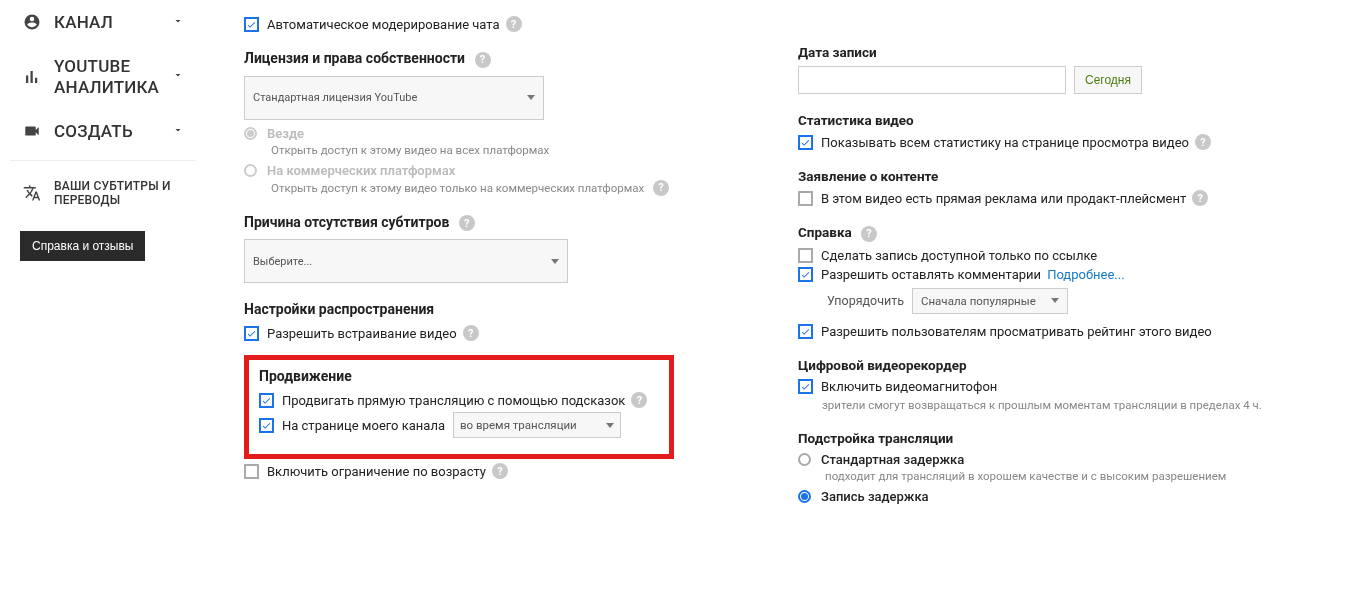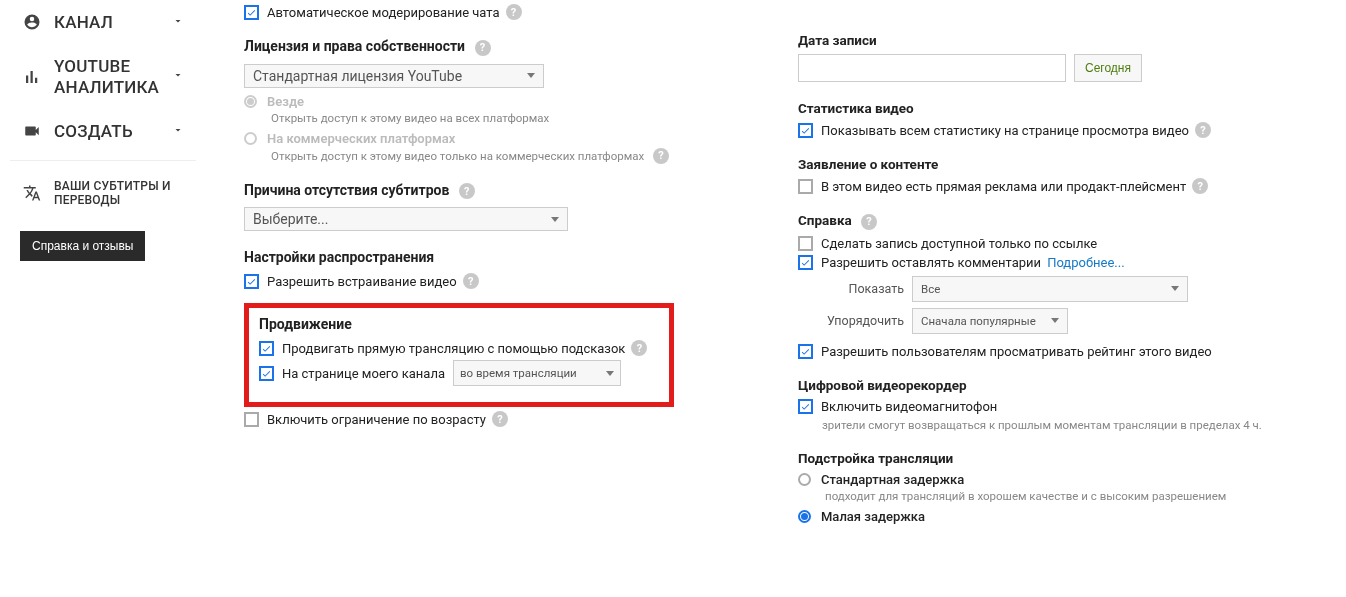--- a/index.html
+++ b/index.html
@@ -11,39 +11,39 @@
   .side-item { display: flex; align-items: center; padding: 12px 12px 12px 10px; cursor: pointer; }
   .side-item .icon { width: 24px; display: flex; align-items: center; justify-content: center; color: #555; margin-right: 10px; }
   .side-item .label { flex: 1; color: #333; font-weight: 500; font-size: 17px; letter-spacing: 0.2px; text-transform: uppercase; line-height: 1.2; }
   .side-item .chevron { color: #888; }
   .side-item svg { fill: #444; }
   .side-item.multi .label { text-transform: uppercase; font-size: 12px; }
   .sidebar .sep { height: 1px; background: #eee; margin: 6px 0 6px 0; }
   .feedback-btn { display: inline-block; margin: 12px 10px 18px 10px; background: #2a2a2a; color: #fff; padding: 8px 12px; font-size: 12px; cursor: pointer; border: none; }
 
   
-  .main { display: flex; flex: 1; padding-top: 0; }
+  .main { display: flex; flex: 1; padding-top: 12px; }
   .col { padding: 0 12px; }
   .col-left { width: 454px; margin-left: 36px; }
   .col-right { width: 560px; margin-left: 100px; }
 
   .heading { font-size: 14px; font-weight: 700; color: #222; margin: 18px 0 8px; }
   .subhead { font-size: 13.5px; font-weight: 700; margin: 18px 0 6px; }
 
   .cb-row { display: flex; align-items: center; margin: 4px 0; }
   .cb { width: 15px; height: 15px; border: 2px solid #1a73e8; display: inline-flex; align-items: center; justify-content: center; margin-right: 8px; }
   .cb.unchecked { border-color: #aaa; }
   .cb svg { fill: #1a73e8; }
   .cb-label { color: #222; }
   .cb-label.link { color: #167ac6; cursor: pointer; }
   .hint { color: #888; font-size: 11.5px; margin-left: 2px; margin-top: 0; }
 
   .help { width: 16px; height: 16px; border-radius: 50%; background: #c8c8c8; color: #fff; display: inline-flex; align-items: center; justify-content: center; font-size: 11px; font-weight: 700; margin-left: 6px; cursor: default; }
 
-  .select { display: flex; align-items: center; justify-content: space-between; border: 1px solid #ccc; background: #f7f7f7; height: 24px; padding: 0 8px; color: #555; font-size: 14px; cursor: pointer; }
+  .select { display: flex; align-items: center; justify-content: space-between; border: 1px solid #ccc; background: #f7f7f7; height: 44px; padding: 0 8px; color: #555; font-size: 11px; cursor: pointer; }
   .select.wide { width: 300px; }
   .select .caret { border-left: 4px solid transparent; border-right: 4px solid transparent; border-top: 5px solid #777; }
   .select.mini { width: 168px; height: 26px; padding: 0 6px; font-size: 11.5px; }
   .select.popsort { width: 156px; height: 26px; font-size: 11.5px; }
   .select.show { width: 276px; height: 26px; font-size: 11.5px; }
 
   .radio-row { display: flex; align-items: center; margin: 6px 0 2px; }
   .radio { width: 13px; height: 13px; border: 2px solid #aaa; border-radius: 50%; margin-right: 10px; display: inline-flex; align-items: center; justify-content: center; }
   .radio.selected { border-color: #1a73e8; }
   .radio.selected .dot { width: 7px; height: 7px; background: #1a73e8; border-radius: 50%; }
@@ -241,27 +241,20 @@
       <div class="cb-row">
         <span class="cb">
             <svg width="11" height="11" viewBox="0 0 24 24">
               <path d="M9 16.2l-3.5-3.5L4 14.2 9 19.2 20 8.2l-1.5-1.5z"></path>
             </svg>
           </span>
         <span class="cb-label">Разрешить оставлять комментарии</span>
         <span class="cb-label link" style="margin-left:6px;">Подробнее...</span>
       </div>
       <div class="kv-row">
-        <span class="kv-label">Показать</span>
-        <div class="select show">
-          <span>Все</span>
-          <span class="caret"></span>
-        </div>
-      </div>
-      <div class="kv-row">
         <span class="kv-label">Упорядочить</span>
         <div class="select popsort">
           <span>Сначала популярные</span>
           <span class="caret"></span>
         </div>
       </div>
       <div class="cb-row" style="margin-top:10px;">
         <span class="cb">
             <svg width="11" height="11" viewBox="0 0 24 24">
               <path d="M9 16.2l-3.5-3.5L4 14.2 9 19.2 20 8.2l-1.5-1.5z"></path>
@@ -284,17 +277,17 @@
       <div class="subhead">Подстройка трансляции</div>
       <div class="radio-row">
         <span class="radio"></span>
         <span class="radio-label strong">Стандартная задержка</span>
       </div>
       <div class="radio-desc">подходит для трансляций в хорошем качестве и с высоким разрешением</div>
       <div class="radio-row">
         <span class="radio selected">
             <span class="dot"></span>
           </span>
-        <span class="radio-label strong">Малая задержка</span>
+        <span class="radio-label strong">Запись задержка</span>
       </div>
     </div>
   </div>
 </div>
 
 </body></html>

